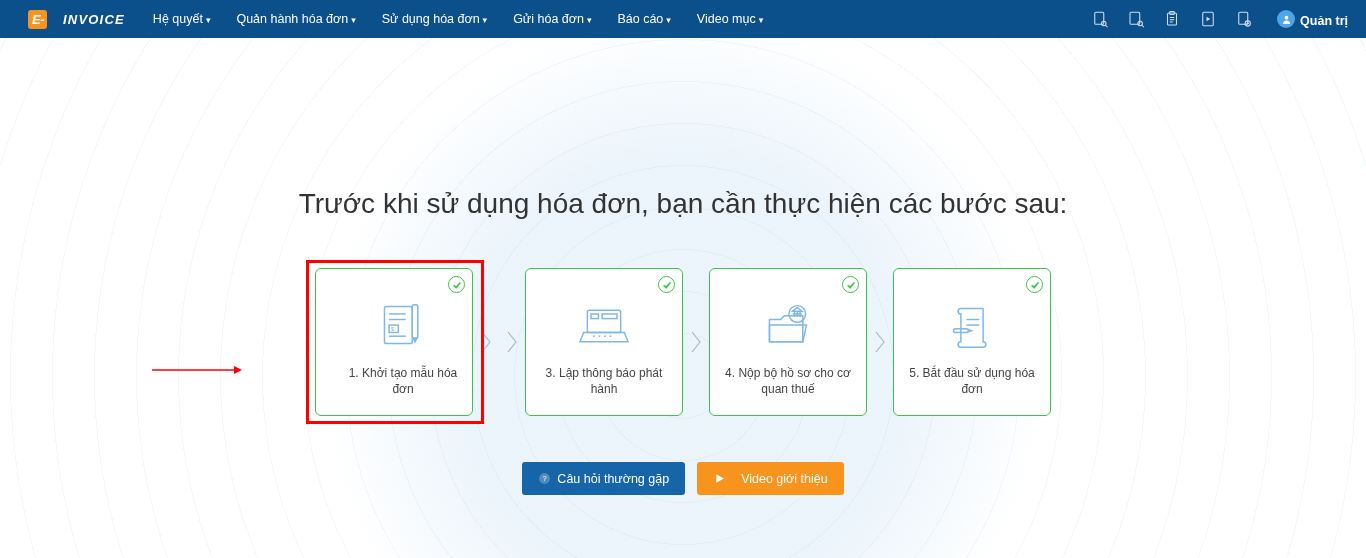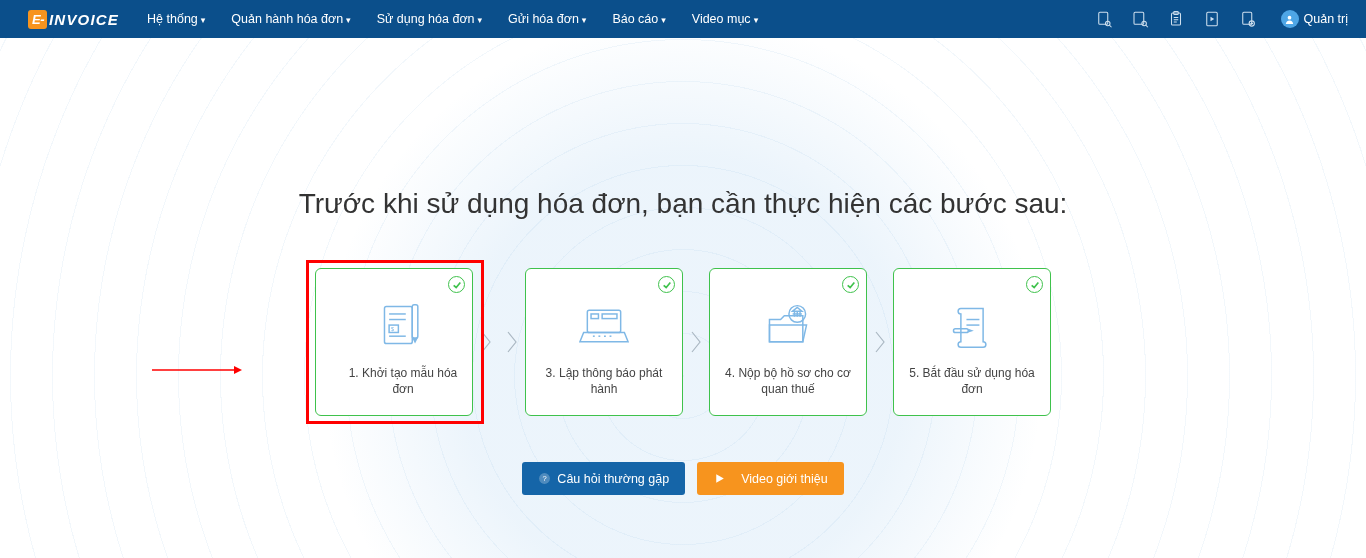--- a/index.html
+++ b/index.html
@@ -32,23 +32,23 @@
     font-weight: 700;
     font-size: 13px;
     letter-spacing: -0.5px;
     padding: 2px 3px 2px 4px;
     border-radius: 3px;
     font-style: italic;
   }
   .logo-rest {
     color: #fff;
     font-weight: 700;
-    font-size: 15px;
+    font-size: 13px;
     letter-spacing: 1.2px;
-    margin-left: 2px;
+    margin-left: 16px;
     font-style: italic;
   }
   .nav-items { display: flex; gap: 26px; }
   .nav-item {
     color: #fff;
     cursor: pointer;
     display: flex;
     align-items: center;
     gap: 3px;
     white-space: nowrap;
@@ -62,21 +62,21 @@
     cursor:pointer;
   }
   .nav-icon svg { width:18px; height:18px; stroke:#cfe0ef; fill:none; stroke-width:1.4; }
   .avatar {
     width:18px;height:18px;border-radius:50%;
     background:#4ea6e6;
     display:flex;align-items:center;justify-content:center;
     margin-left:6px;
   }
   .avatar svg{width:11px;height:11px;fill:#fff;}
-  .user-section{display:flex;align-items:center;gap:5px;cursor:pointer;}
+  .user-section{display:flex;align-items:flex-end;gap:5px;cursor:pointer;font-weight:bold;}
 
   
   .main {
     position: relative;
     height: 520px;
     background:
       radial-gradient(circle at 50% 65%, rgba(120,180,230,0.14) 0, rgba(120,180,230,0.14) 220px, rgba(120,180,230,0) 360px),
       repeating-radial-gradient(circle at 50% 65%, rgba(130,180,220,0.10) 0, rgba(130,180,220,0.10) 1px, transparent 1px, transparent 42px);
   }
   .headline {
@@ -179,21 +179,21 @@
 </head>
 <body>
 
 <div class="topnav">
   <div class="logo">
     <span class="logo-box">E-</span>
     <span class="logo-rest">INVOICE</span>
   </div>
   <div class="nav-items">
     <div class="nav-item">
-      <span>Hệ thống</span>
+      <span>Hệ quyết</span>
       <span class="chev">▾</span>
     </div>
     <div class="nav-item">
       <span>Quản hành hóa đơn</span>
       <span class="chev">▾</span>
     </div>
     <div class="nav-item">
       <span>Sử dụng hóa đơn</span>
       <span class="chev">▾</span>
     </div>

